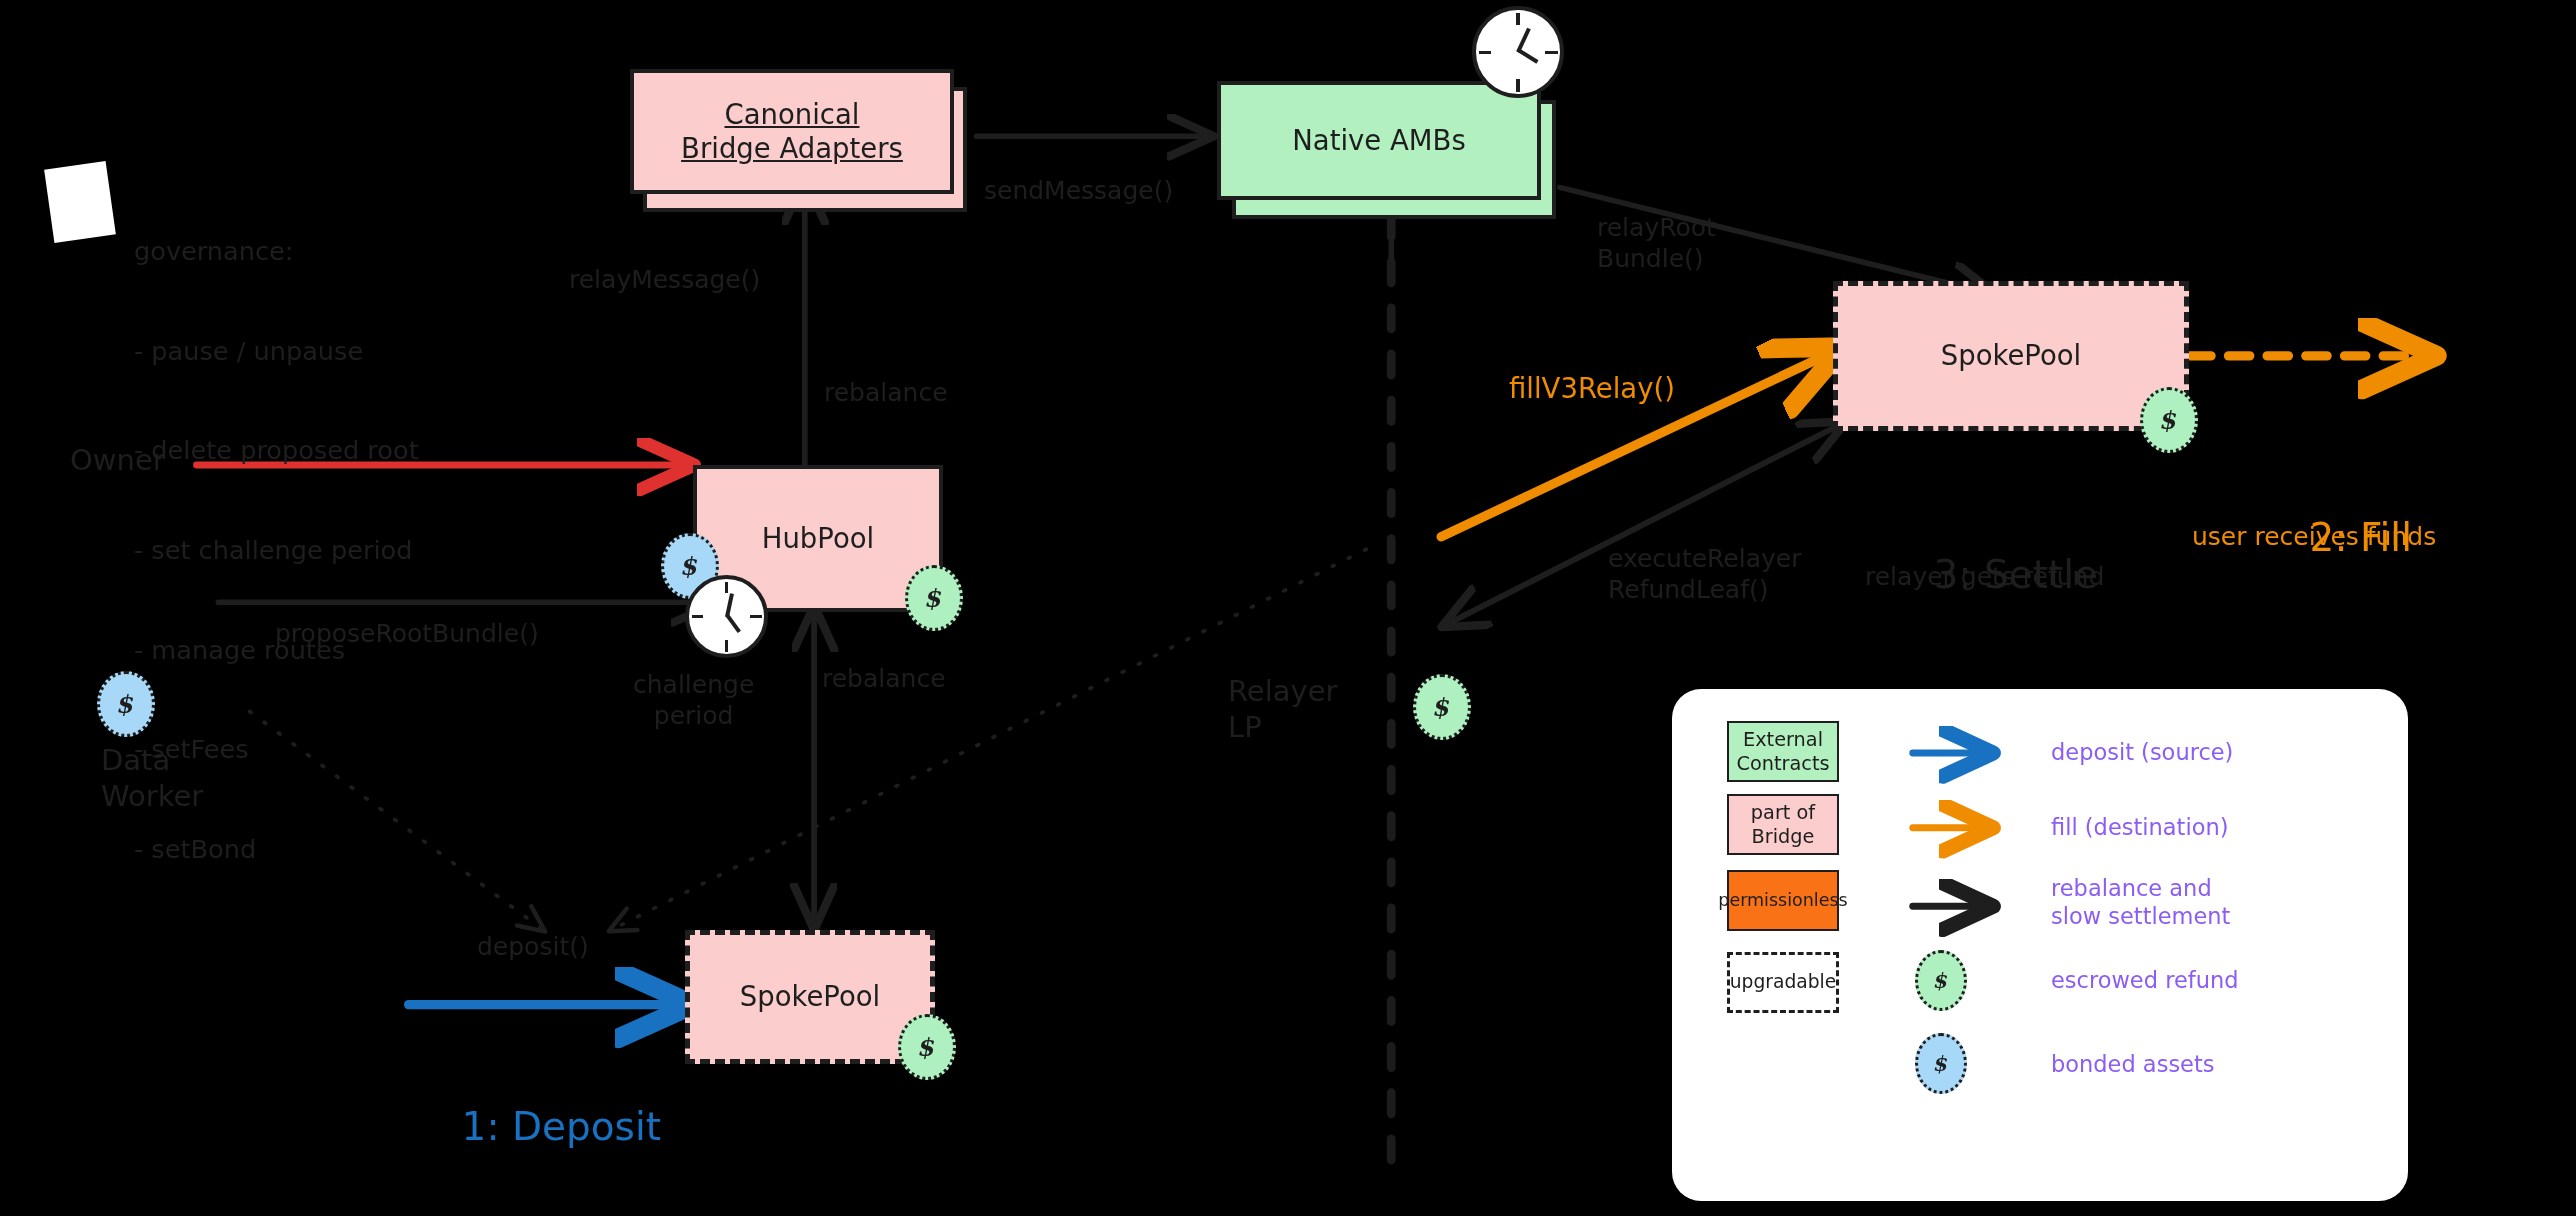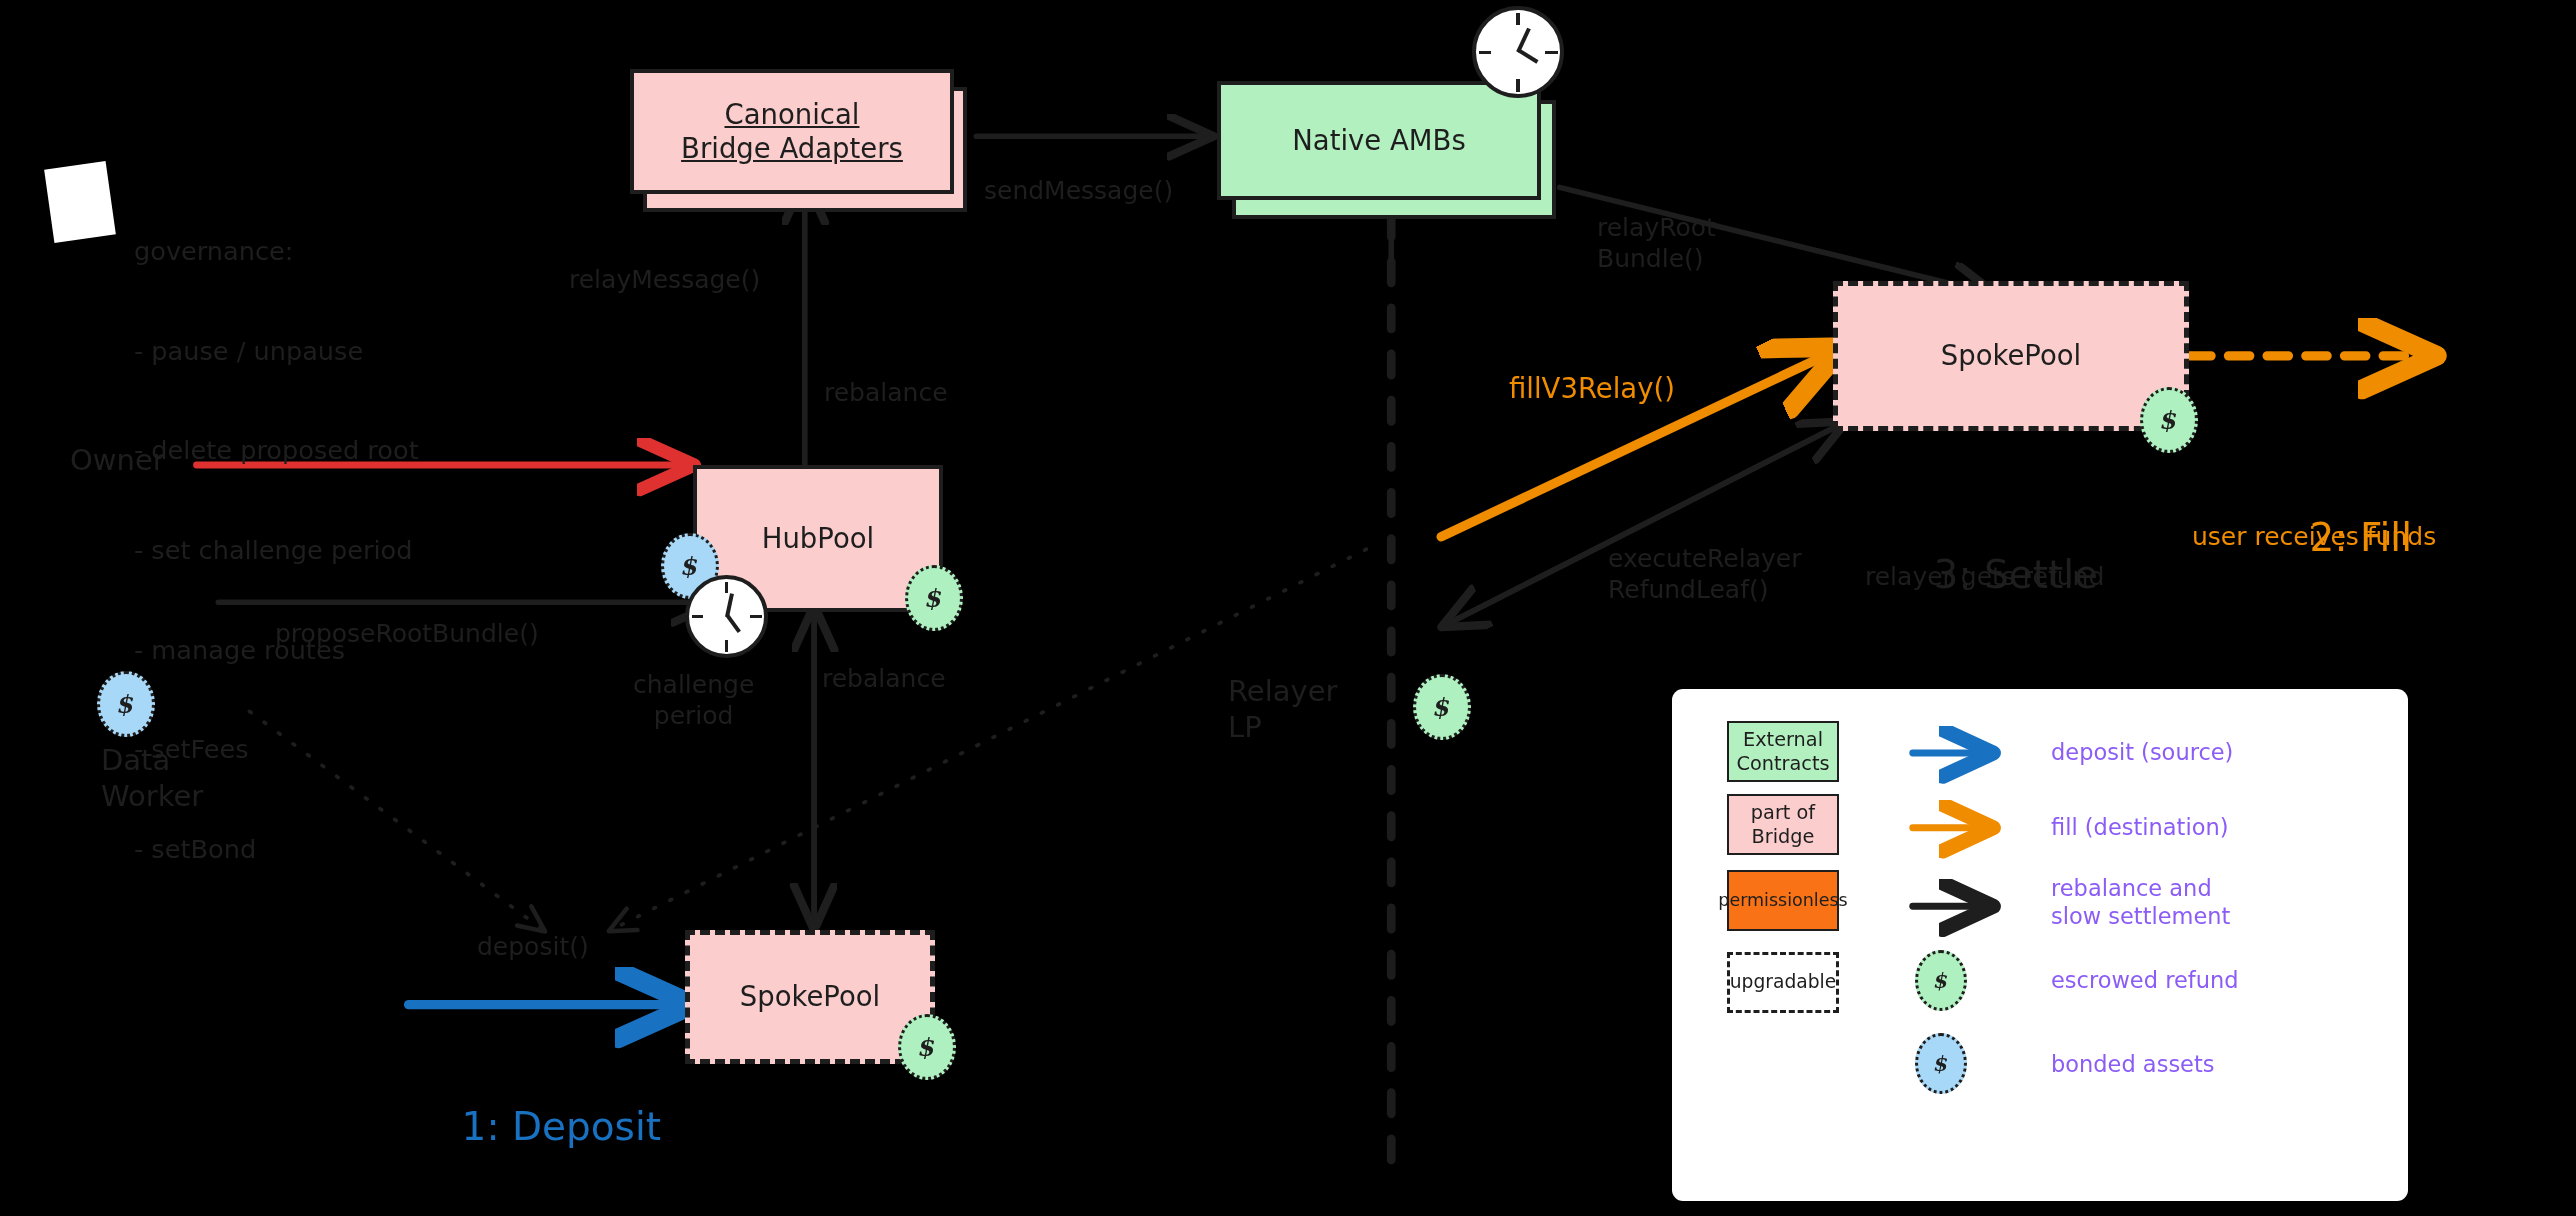--- a/index.html
+++ b/index.html
@@ -83,21 +83,21 @@
     position:absolute;
     background:#ffffff;
     transform:rotate(-8deg);
     z-index:3;
   }
 
   
   #legend{
     position:absolute;
     background:#ffffff;
-    border-radius:11px;
+    border-radius:29px;
     box-sizing:border-box;
     z-index:8;
   }
   #legend .lgbox{
     position:absolute;
     box-sizing:border-box;
     display:flex;align-items:center;justify-content:center;
     text-align:center;
     color:#1e1e1e;
     line-height:1.2;

